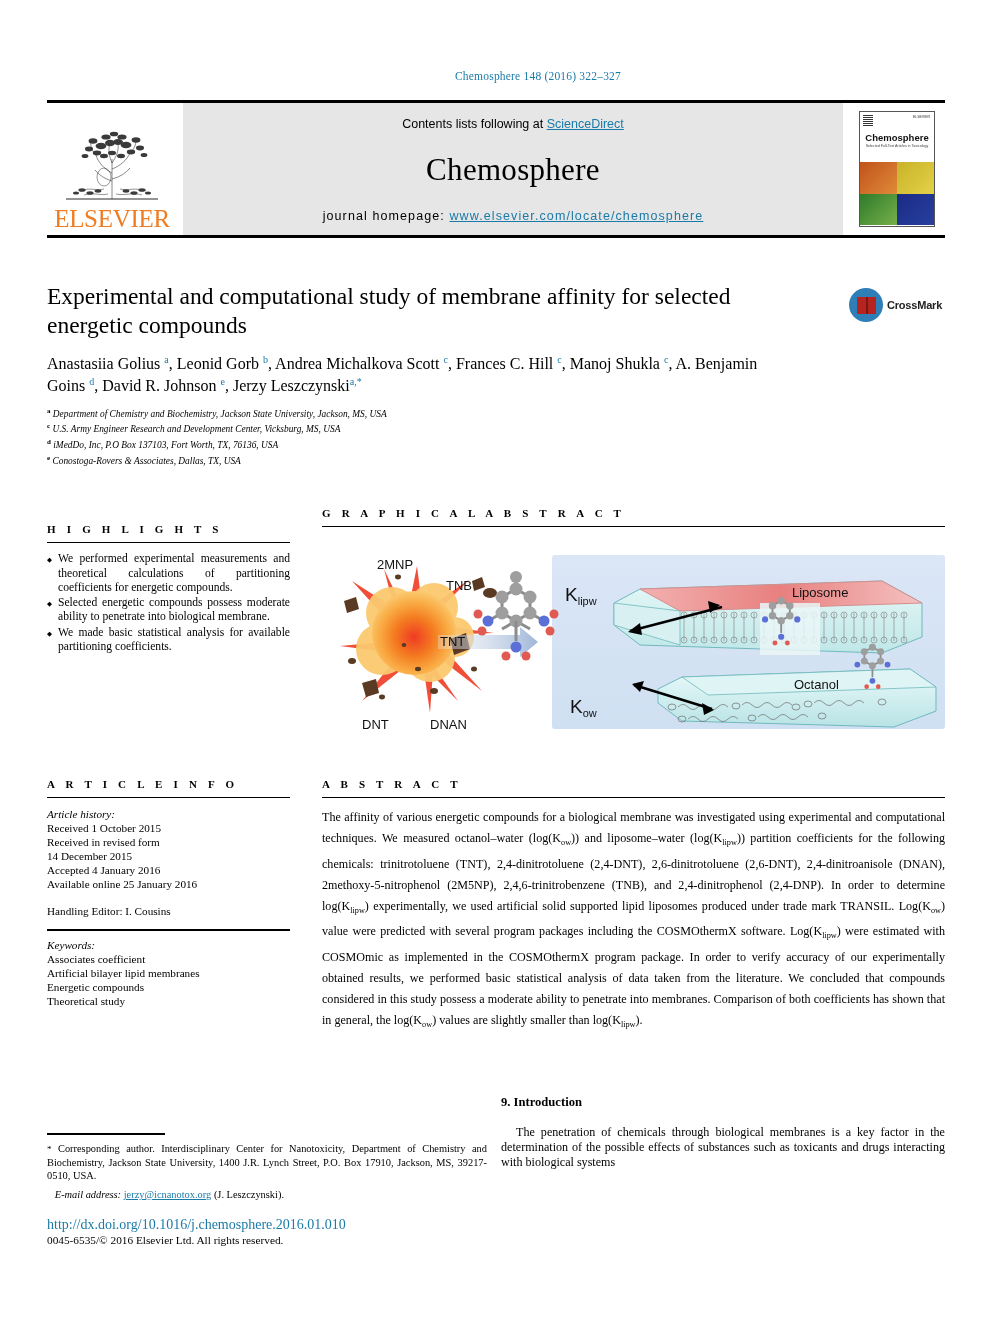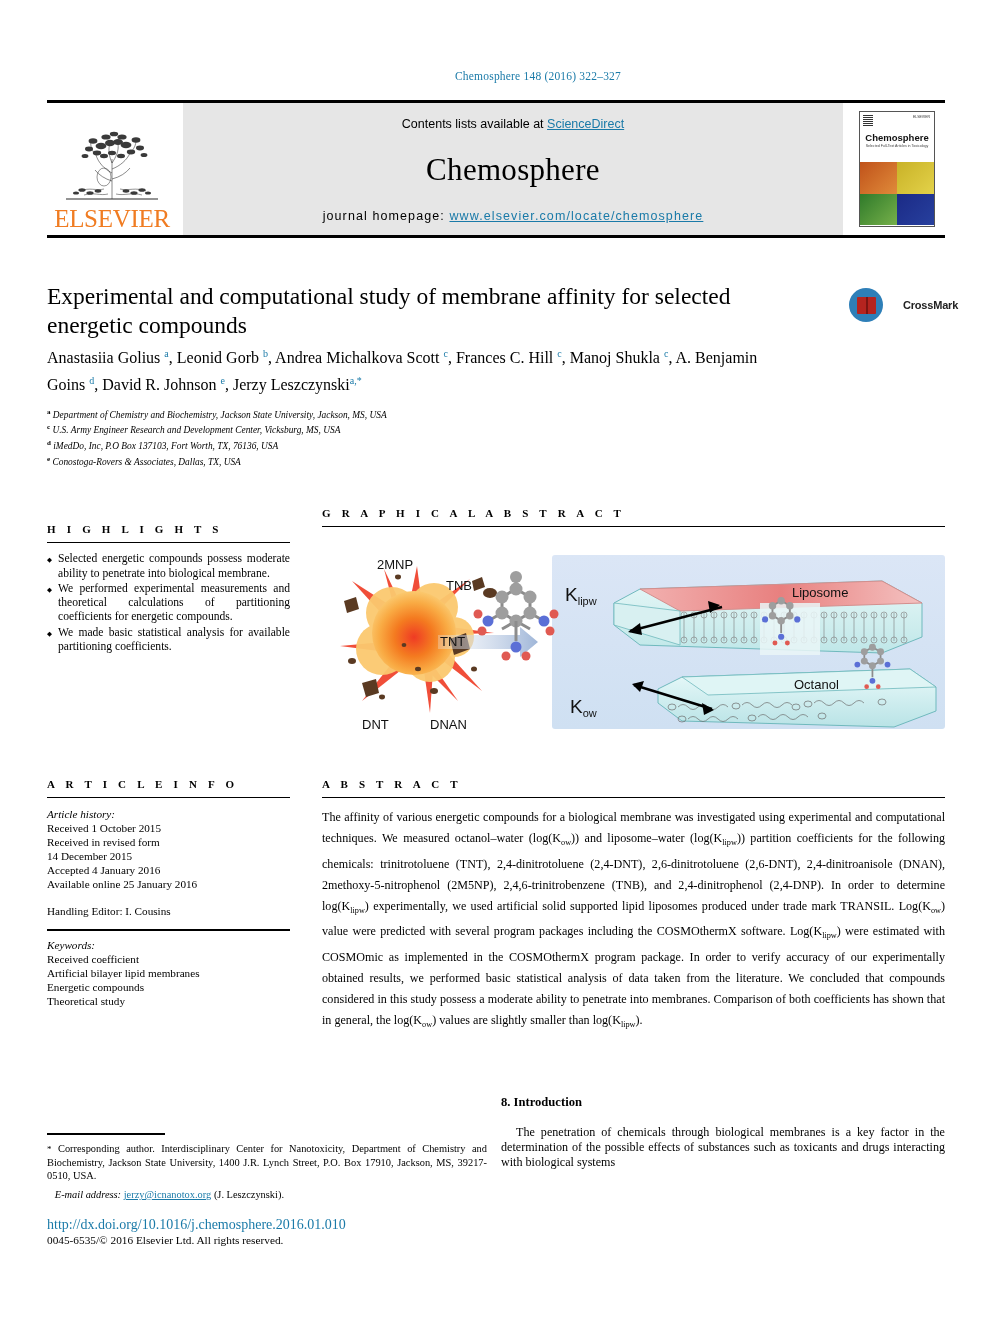--- a/index.html
+++ b/index.html
@@ -68,36 +68,36 @@
   .cg3{background:linear-gradient(135deg,#2f7a2a,#76b04a);}
   .cg4{background:linear-gradient(135deg,#1b2a86,#27409e);}
 
   
   .title-block{position:absolute;left:47px;top:282px;width:730px;}
   .art-title{
     font-family:"Liberation Serif", serif;font-size:23.5px;line-height:29px;font-weight:400;
     margin:0;
   }
   .authors{
-    font-family:"Liberation Serif", serif;font-size:16px;line-height:23px;margin-top:2px;
+    font-family:"Liberation Serif", serif;font-size:16px;line-height:18px;margin-top:11px;
   }
   .authors sup{color:#1a7aa8;font-size:10px;}
   .affils{margin-top:9px;}
   .affil{
     font-family:"Liberation Serif", serif;font-style:italic;font-size:9.4px;line-height:12.6px;
   }
   .affil sup{font-style:normal;font-weight:bold;font-size:7px;}
 
   
   .crossmark{position:absolute;left:849px;top:288px;display:flex;align-items:center;gap:4px;}
   .cm-badge{width:34px;height:34px;border-radius:50%;background:#2e7fb8;
     display:flex;align-items:center;justify-content:center;}
   .cm-book{width:19px;height:17px;background:#b5241f;position:relative;border-radius:1px;}
   .cm-book:after{content:"";position:absolute;left:50%;top:0;width:1.5px;height:100%;background:#7d1512;}
-  .cm-text{font-family:"Liberation Sans",sans-serif;font-size:11px;font-weight:bold;color:#222;letter-spacing:-.2px;margin-left:16px;}
+  .cm-text{font-family:"Liberation Sans",sans-serif;font-size:11px;font-weight:bold;color:#222;letter-spacing:-.2px;}
   .sec-head{
     font-family:"Liberation Serif", serif;font-size:11px;font-weight:bold;letter-spacing:4.2px;
   }
   .hr-thin{height:1.3px;background:#000;margin-top:7px;}
 
   .hl-block{position:absolute;left:47px;top:523px;width:243px;}
   .hl-list{margin:9px 0 0 0;padding:0;list-style:none;}
   .hl-list li{
     font-family:"Liberation Serif", serif;font-size:11.6px;line-height:14.3px;
     text-align:justify;position:relative;padding-left:11px;margin-bottom:1px;
@@ -202,21 +202,21 @@
             <ellipse cx="16" cy="64" rx="3" ry="1.6"></ellipse>
               <ellipse cx="88" cy="64" rx="3" ry="1.6"></ellipse>
           </g>
           <line x1="6" y1="70" x2="98" y2="70" stroke="#2b2b2b" stroke-width="1.2"></line>
         </svg>
         <div class="elsevier-word">ELSEVIER</div>
       </div>
 
       <div class="mast-center">
         <div class="contents-line">
-          <span>Contents lists available at </span><a class="sd" href="#">ScienceDirect</a>
+          <span>Contents lists following at </span><a class="sd" href="#">ScienceDirect</a>
         </div>
         <div class="journal-name">Chemosphere</div>
         <div class="homepage-line">
           <span>journal homepage: </span><a class="url" href="#">www.elsevier.com/locate/chemosphere</a>
         </div>
       </div>
 
       <div class="mast-cover">
         <div class="cover-thumb">
           <div class="cover-top">
@@ -256,22 +256,22 @@
     <div class="cm-badge">
         <div class="cm-book"></div>
       </div>
     <div class="cm-text">CrossMark</div>
   </div>
 
   <div class="hl-block">
     <div class="sec-head">H I G H L I G H T S</div>
     <div class="hr-thin"></div>
     <ul class="hl-list">
+      <li>We performed experimental measurements and theoretical calculations of partitioning coefficients for energetic compounds.</li>
       <li>Selected energetic compounds possess moderate ability to penetrate into biological membrane.</li>
-      <li>We performed experimental measurements and theoretical calculations of partitioning coefficients for energetic compounds.</li>
       <li>We made basic statistical analysis for available partitioning coefficients.</li>
     </ul>
   </div>
 
   <div class="ga-block">
     <div class="sec-head">G R A P H I C A L   A B S T R A C T</div>
     <div class="hr-thin"></div>
     <div class="ga-figure">
       <svg width="623" height="200" viewBox="0 0 623 200">
         <defs>
@@ -516,21 +516,21 @@
       <div class="ai-label">Article history:</div>
       <div>Received 1 October 2015</div>
       <div>Received in revised form</div>
       <div>14 December 2015</div>
       <div>Accepted 4 January 2016</div>
       <div>Available online 25 January 2016</div>
       <div class="ai-gap"></div>
       <div>Handling Editor: I. Cousins</div>
       <div class="kw-rule"></div>
       <div class="ai-label">Keywords:</div>
-      <div>Received coefficient</div>
+      <div>Associates coefficient</div>
       <div>Artificial bilayer lipid membranes</div>
       <div>Energetic compounds</div>
       <div>Theoretical study</div>
     </div>
   </div>
 
   <div class="ab-block">
     <div class="sec-head">A B S T R A C T</div>
     <div class="hr-thin"></div>
     <div class="ab-body"><span>The affinity of various energetic compounds for a biological membrane was investigated using experimental and computational techniques. We measured octanol–water (log(K</span><sub>ow</sub><span>)) and liposome–water (log(K</span><sub>lipw</sub><span>)) partition coefficients for the following chemicals: trinitrotoluene (TNT), 2,4-dinitrotoluene (2,4-DNT), 2,6-dinitrotoluene (2,6-DNT), 2,4-dinitroanisole (DNAN), 2methoxy-5-nitrophenol (2M5NP), 2,4,6-trinitrobenzene (TNB), and 2,4-dinitrophenol (2,4-DNP). In order to determine log(K</span><sub>lipw</sub><span>) experimentally, we used artificial solid supported lipid liposomes produced under trade mark TRANSIL. Log(K</span><sub>ow</sub><span>) value were predicted with several program packages including the COSMOthermX software. Log(K</span><sub>lipw</sub><span>) were estimated with COSMOmic as implemented in the COSMOthermX program package. In order to verify accuracy of our experimentally obtained results, we performed basic statistical analysis of data taken from the literature. We concluded that compounds considered in this study possess a moderate ability to penetrate into membranes. Comparison of both coefficients has shown that in general, the log(K</span><sub>ow</sub><span>) values are slightly smaller than log(K</span><sub>lipw</sub><span>).</span></div>
@@ -538,17 +538,17 @@
 
   <div class="foot-left">
     <div class="foot-rule"></div>
     <div class="foot-txt"><span class="star">*</span> <span>Corresponding author. Interdisciplinary Center for Nanotoxicity, Department of Chemistry and Biochemistry, Jackson State University, 1400 J.R. Lynch Street, P.O. Box 17910, Jackson, MS, 39217-0510, USA.</span></div>
     <div class="foot-email">&nbsp;&nbsp;&nbsp;<i>E-mail address:</i> <a class="lnk" href="#">jerzy@icnanotox.org</a> <span>(J. Leszczynski).</span></div>
     <div class="doi">http://dx.doi.org/10.1016/j.chemosphere.2016.01.010</div>
     <div class="issn">0045-6535/© 2016 Elsevier Ltd. All rights reserved.</div>
   </div>
 
   <div class="intro">
-    <div class="intro-h">8. Introduction</div>
+    <div class="intro-h">9. Introduction</div>
     <div class="intro-p">The penetration of chemicals through biological membranes is a key factor in the determination of the possible effects of substances such as toxicants and drugs interacting with biological systems</div>
   </div>
 
 </div>
 
 </body></html>

